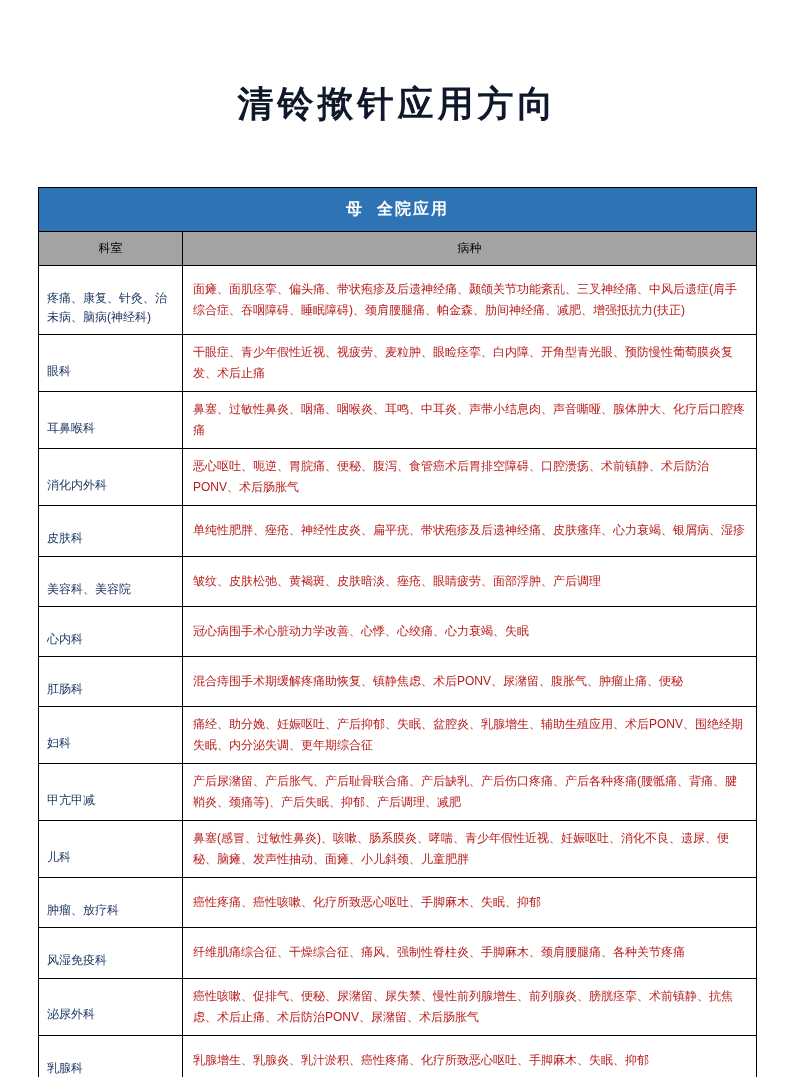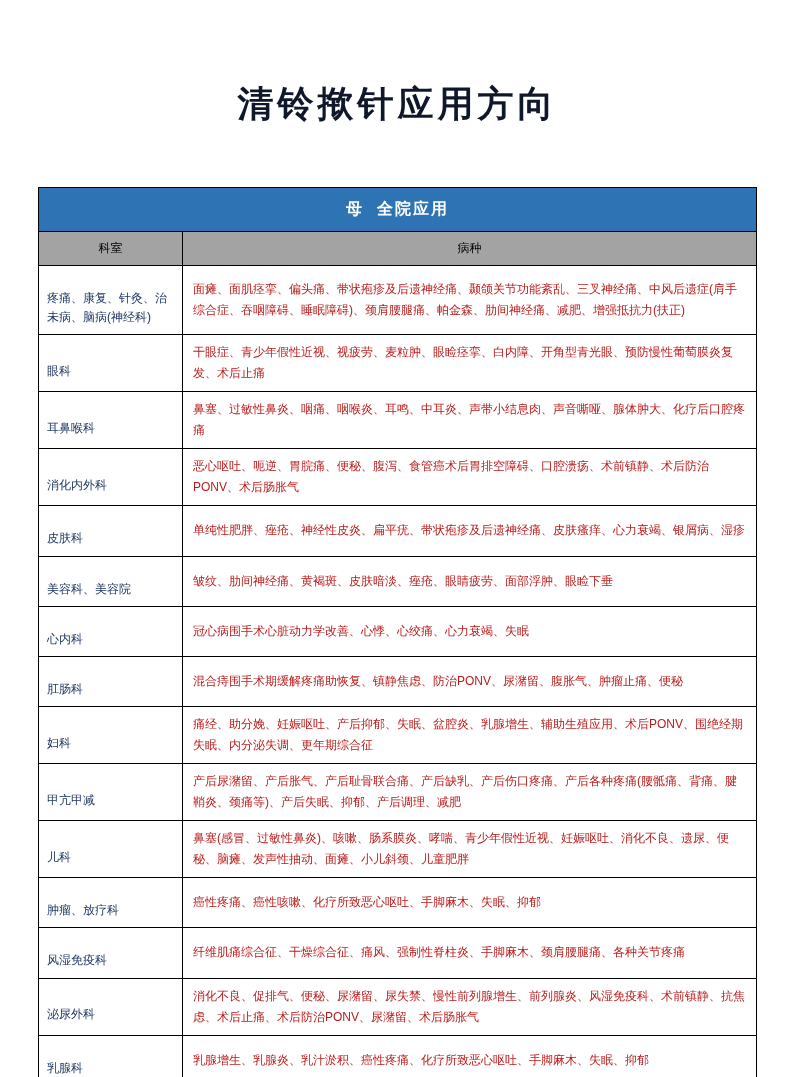--- a/index.html
+++ b/index.html
@@ -102,29 +102,29 @@
         <tr>
           <td class="dept">消化内外科</td>
           <td class="diseases">恶心呕吐、呃逆、胃脘痛、便秘、腹泻、食管癌术后胃排空障碍、口腔溃疡、术前镇静、术后防治PONV、术后肠胀气</td>
         </tr>
         <tr>
           <td class="dept">皮肤科</td>
           <td class="diseases">单纯性肥胖、痤疮、神经性皮炎、扁平疣、带状疱疹及后遗神经痛、皮肤瘙痒、心力衰竭、银屑病、湿疹</td>
         </tr>
         <tr>
           <td class="dept">美容科、美容院</td>
-          <td class="diseases">皱纹、肋间神经痛、黄褐斑、皮肤暗淡、痤疮、眼睛疲劳、面部浮肿、眼睑下垂</td>
+          <td class="diseases">皱纹、皮肤松弛、黄褐斑、皮肤暗淡、痤疮、眼睛疲劳、面部浮肿、产后调理</td>
         </tr>
         <tr>
           <td class="dept">心内科</td>
           <td class="diseases">冠心病围手术心脏动力学改善、心悸、心绞痛、心力衰竭、失眠</td>
         </tr>
         <tr>
           <td class="dept">肛肠科</td>
-          <td class="diseases">混合痔围手术期缓解疼痛助恢复、镇静焦虑、防治PONV、尿潴留、腹胀气、肿瘤止痛、便秘</td>
+          <td class="diseases">混合痔围手术期缓解疼痛助恢复、镇静焦虑、术后PONV、尿潴留、腹胀气、肿瘤止痛、便秘</td>
         </tr>
         <tr>
           <td class="dept">妇科</td>
           <td class="diseases">痛经、助分娩、妊娠呕吐、产后抑郁、失眠、盆腔炎、乳腺增生、辅助生殖应用、术后PONV、围绝经期失眠、内分泌失调、更年期综合征</td>
         </tr>
         <tr>
           <td class="dept">甲亢甲减</td>
           <td class="diseases">产后尿潴留、产后胀气、产后耻骨联合痛、产后缺乳、产后伤口疼痛、产后各种疼痛(腰骶痛、背痛、腱鞘炎、颈痛等)、产后失眠、抑郁、产后调理、减肥</td>
         </tr>
         <tr>
@@ -134,21 +134,21 @@
         <tr>
           <td class="dept">肿瘤、放疗科</td>
           <td class="diseases">癌性疼痛、癌性咳嗽、化疗所致恶心呕吐、手脚麻木、失眠、抑郁</td>
         </tr>
         <tr>
           <td class="dept">风湿免疫科</td>
           <td class="diseases">纤维肌痛综合征、干燥综合征、痛风、强制性脊柱炎、手脚麻木、颈肩腰腿痛、各种关节疼痛</td>
         </tr>
         <tr>
           <td class="dept">泌尿外科</td>
-          <td class="diseases">消化不良、促排气、便秘、尿潴留、尿失禁、慢性前列腺增生、前列腺炎、风湿免疫科、术前镇静、抗焦虑、术后止痛、术后防治PONV、尿潴留、术后肠胀气</td>
+          <td class="diseases">癌性咳嗽、促排气、便秘、尿潴留、尿失禁、慢性前列腺增生、前列腺炎、膀胱痉挛、术前镇静、抗焦虑、术后止痛、术后防治PONV、尿潴留、术后肠胀气</td>
         </tr>
         <tr>
           <td class="dept">乳腺科</td>
           <td class="diseases">乳腺增生、乳腺炎、乳汁淤积、癌性疼痛、化疗所致恶心呕吐、手脚麻木、失眠、抑郁</td>
         </tr>
       </tbody>
   </table>
 
 </div>
 

